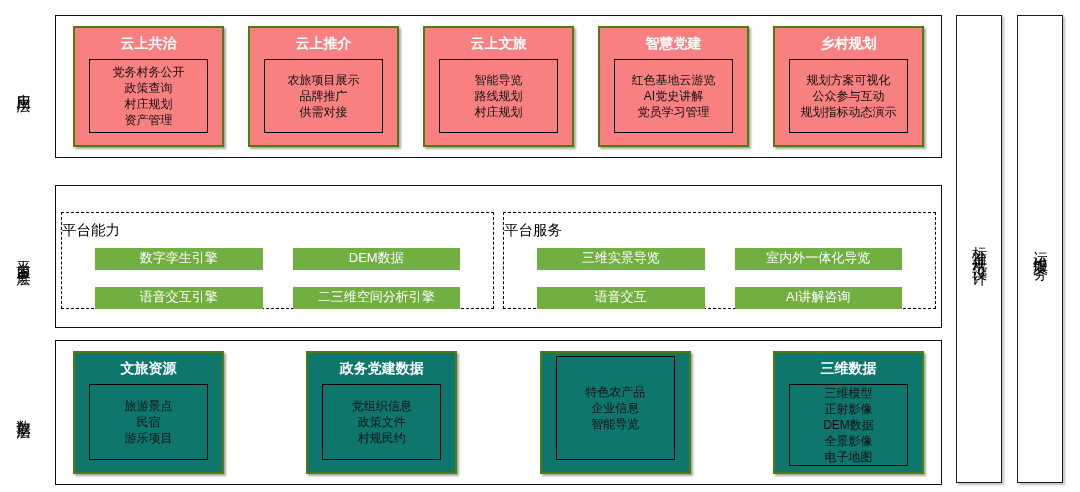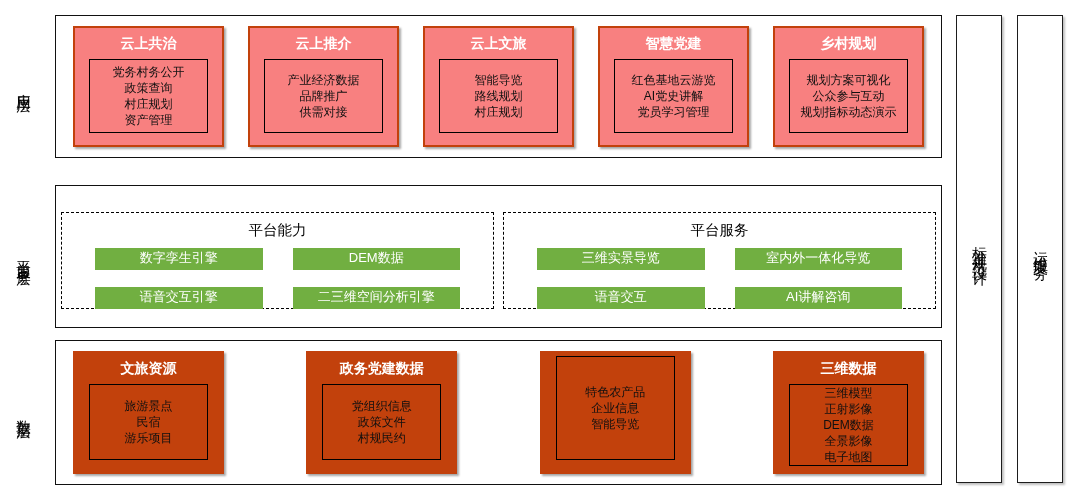--- a/index.html
+++ b/index.html
@@ -47,27 +47,27 @@
 
   
   .module-row {
     display: flex;
     justify-content: space-between;
     padding: 10px 17px;
     height: 100%;
   }
   .module {
     width: 151px;
-    border: 2px solid #c2410c;
+    border: 2px solid #4d7c0f;
     box-shadow: 2px 2px 2px rgba(0,0,0,0.35);
     display: flex;
     flex-direction: column;
   }
   .module.pink  { background: #F88080; }
-  .module.green { background: #c2410c; }
+  .module.green { background: #0f766e; }
   .module-title {
     color: #ffffff;
     font-weight: bold;
     font-size: 14px;
     text-align: center;
     padding: 7px 0 3px;
   }
   .module-inner {
     border: 1.2px solid #000;
     margin: 3px 14px 12px;
@@ -88,21 +88,21 @@
     justify-content: space-between;
     padding: 26px 5px 0;
   }
   .dashed-group {
     width: 433px;
     height: 97px;
     border: 1.3px dashed #000;
     background: #fff;
   }
   .group-title {
-    text-align: center;
+    text-align: left;
     font-size: 14.5px;
     color: #000;
     padding: 8px 0 7px;
   }
   .bar-grid {
     display: grid;
     grid-template-columns: 1fr 1fr;
     column-gap: 30px;
     row-gap: 17px;
     padding: 1px 33px 0;
@@ -165,21 +165,21 @@
           <div>党务村务公开</div>
           <div>政策查询</div>
           <div>村庄规划</div>
           <div>资产管理</div>
         </div>
       </div>
 
       <div class="module pink">
         <div class="module-title">云上推介</div>
         <div class="module-inner">
-          <div>产业经济数据</div>
+          <div>农旅项目展示</div>
           <div>品牌推广</div>
           <div>供需对接</div>
         </div>
       </div>
 
       <div class="module pink">
         <div class="module-title">云上文旅</div>
         <div class="module-inner">
           <div>智能导览</div>
           <div>路线规划</div>

